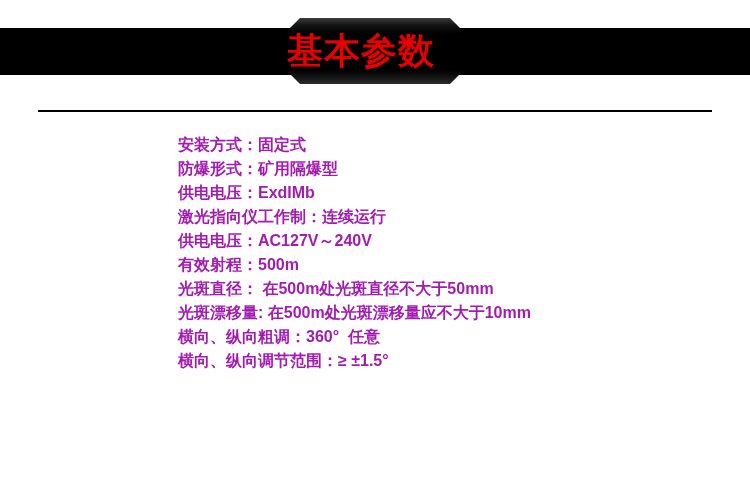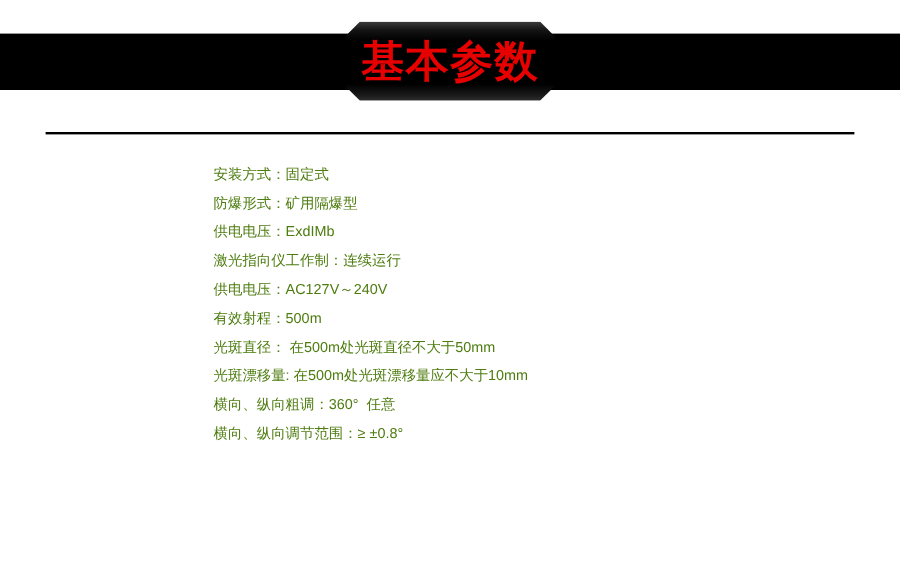--- a/index.html
+++ b/index.html
@@ -28,21 +28,21 @@
   .banner-plate {
     position: absolute;
     top: 18px;
     left: 287px;
     width: 176px;
     height: 66px;
     background: linear-gradient(180deg, #3c3c3c 0px, #141414 7px, #000000 16px, #000000 52px, #1c1c1c 62px, #2e2e2e 66px);
     clip-path: polygon(13px 0, 163px 0, 176px 13px, 176px 53px, 163px 66px, 13px 66px, 0 53px, 0 13px);
     display: flex;
     align-items: center;
-    justify-content: center;
+    justify-content: flex-start;
   }
   .banner-title {
     color: #e60000;
     font-size: 36px;
     font-weight: 700;
     letter-spacing: 1px;
     line-height: 66px;
     white-space: pre;
   }
   .divider {
@@ -53,24 +53,24 @@
     height: 2px;
     background: #000000;
   }
   .spec-list {
     position: absolute;
     top: 133px;
     left: 178px;
     width: 560px;
   }
   .spec-row {
-    font-size: 12px;
+    font-size: 16px;
     line-height: 24px;
-    font-weight: 400;
-    color: #4d7c0f;
+    font-weight: 700;
+    color: #a21caf;
     white-space: pre;
   }
   .spec-row span {
     white-space: pre;
   }
 </style>
 </head>
 <body>
 
 <div class="page">
@@ -85,16 +85,16 @@
   <div class="spec-list">
     <div class="spec-row"><span>安装方式：</span><span>固定式</span></div>
     <div class="spec-row"><span>防爆形式：</span><span>矿用隔爆型</span></div>
     <div class="spec-row"><span>供电电压：</span><span>ExdIMb</span></div>
     <div class="spec-row"><span>激光指向仪工作制：</span><span>连续运行</span></div>
     <div class="spec-row"><span>供电电压：</span><span>AC127V～240V</span></div>
     <div class="spec-row"><span>有效射程：</span><span>500m</span></div>
     <div class="spec-row"><span>光斑直径：</span><span> 在500m处光斑直径不大于50mm</span></div>
     <div class="spec-row"><span>光斑漂移量:</span><span> 在500m处光斑漂移量应不大于10mm</span></div>
     <div class="spec-row"><span>横向、纵向粗调：</span><span>360°  任意</span></div>
-    <div class="spec-row"><span>横向、纵向调节范围：</span><span>≥ ±0.8°</span></div>
+    <div class="spec-row"><span>横向、纵向调节范围：</span><span>≥ ±1.5°</span></div>
   </div>
 
 </div>
 
 </body></html>

